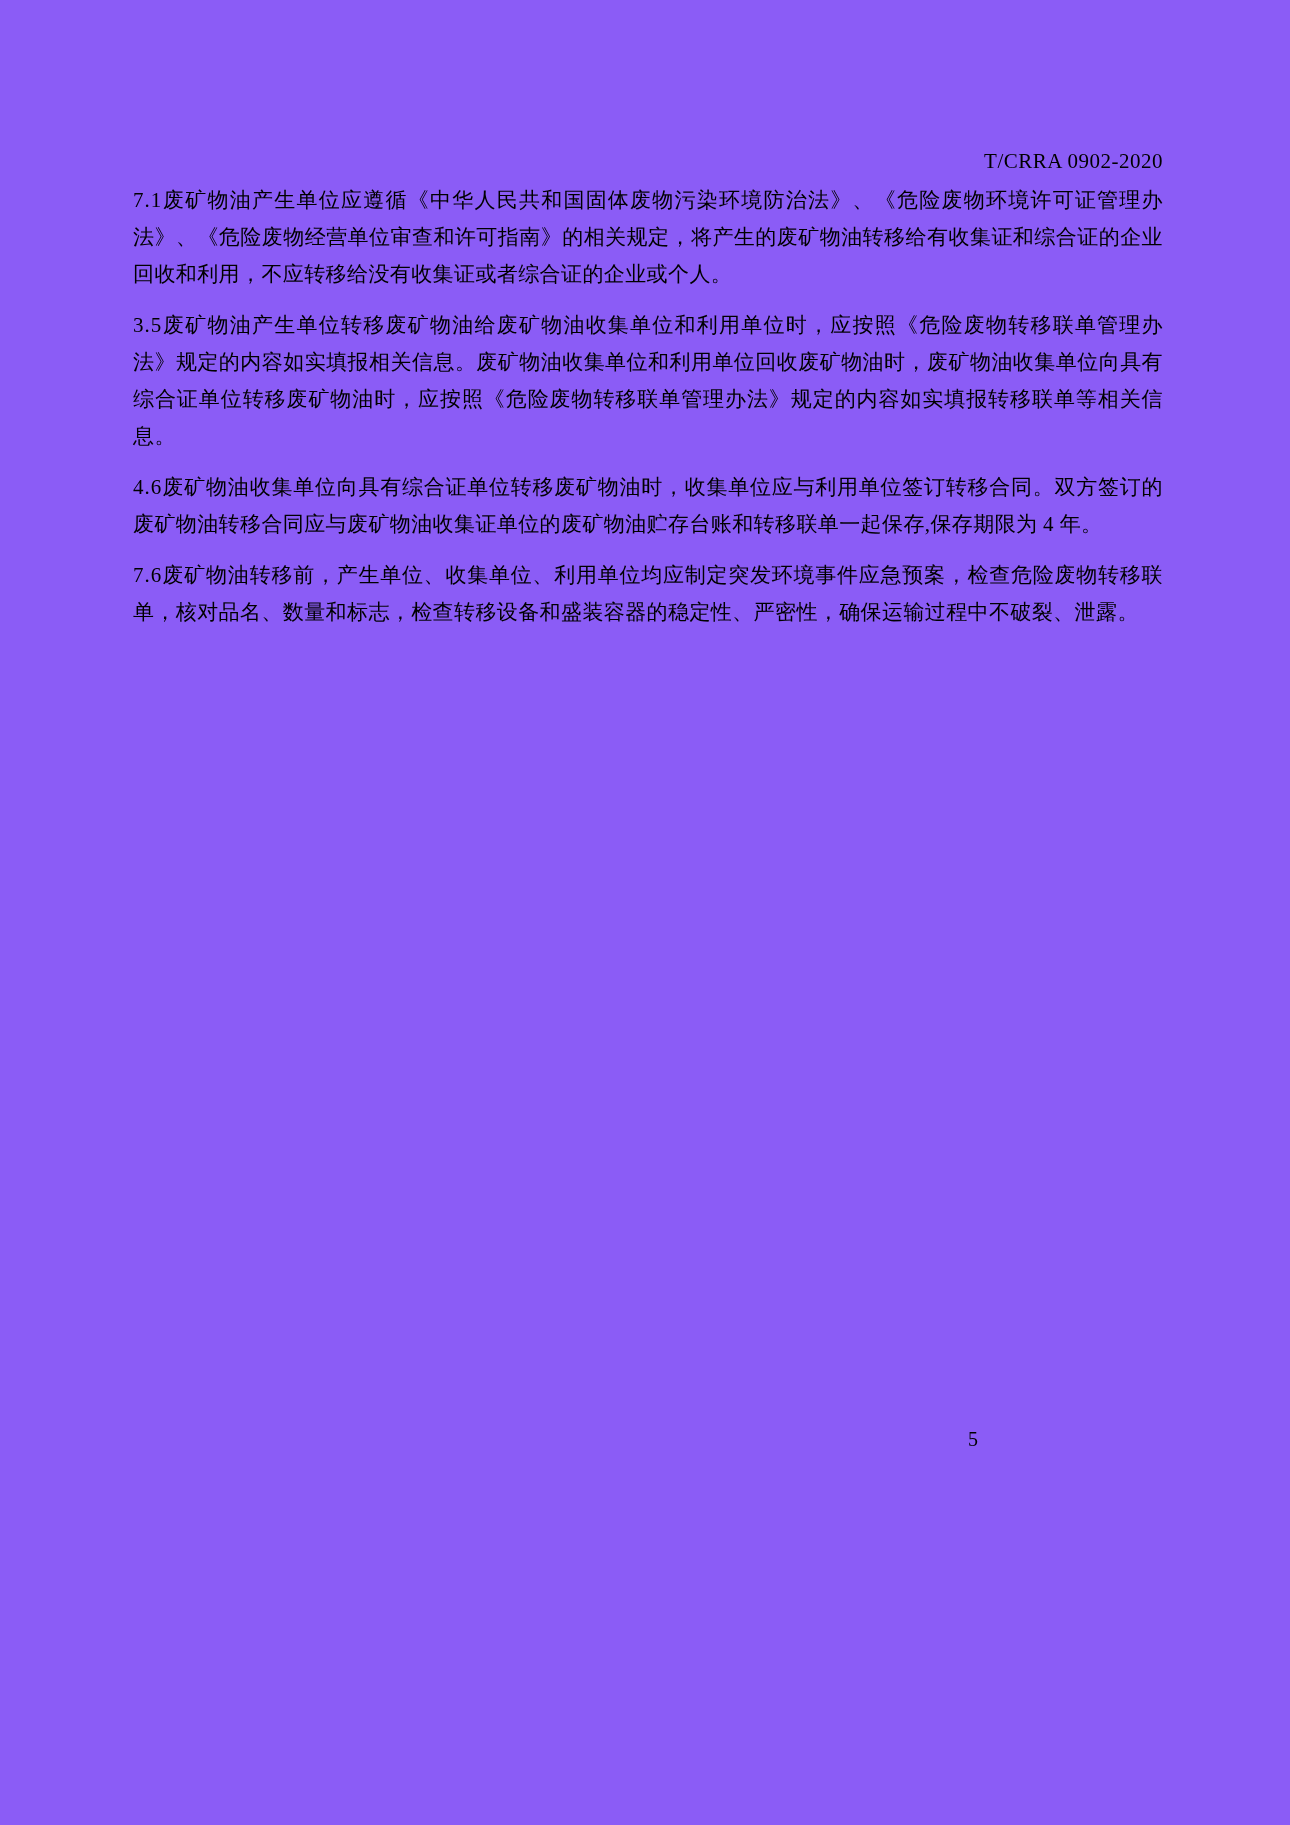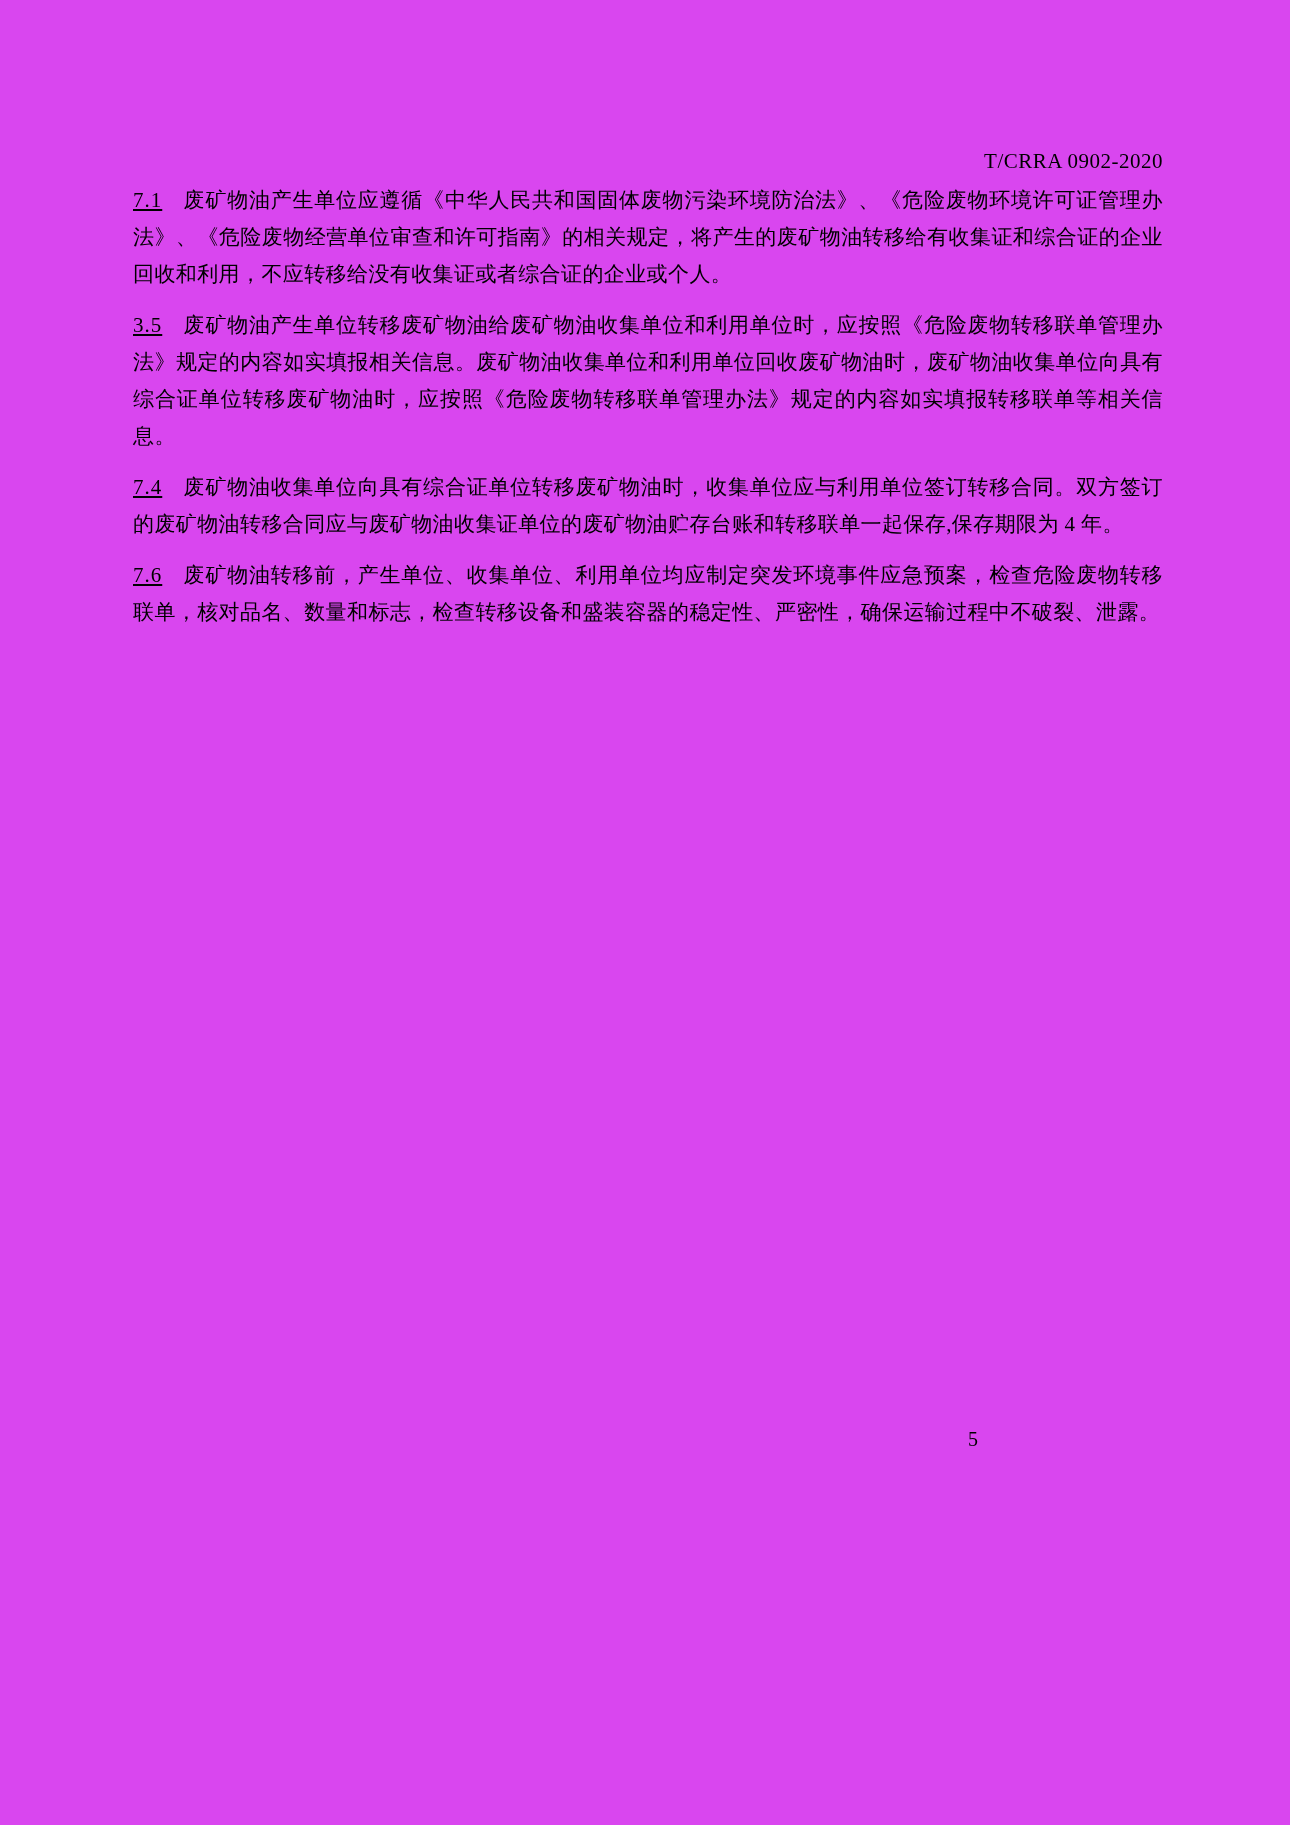--- a/index.html
+++ b/index.html
@@ -1,21 +1,21 @@
 <!DOCTYPE html>
 <html><head>
 <meta charset="utf-8">
 <style>
   * { margin: 0; padding: 0; box-sizing: border-box; }
   html, body { background: #ffffff; }
   .page {
     position: relative;
     width: 1290px;
     height: 1825px;
-    background: #d946ef;
+    background: #8b5cf6;
     color: #000000;
     font-family: "Liberation Serif", "DejaVu Serif", serif;
     overflow: hidden;
   }
   .doc-header {
     position: absolute;
     top: 149px;
     left: 133px;
     width: 1030px;
     text-align: right;
@@ -32,23 +32,21 @@
   .clause {
     font-size: 21px;
     line-height: 37px;
     text-align: justify;
     text-justify: inter-ideograph;
     margin-bottom: 14px;
     letter-spacing: 0.4px;
   }
   .clause-num {
     display: inline-block;
-    margin-right: 21px;
     letter-spacing: 1px;
-    text-decoration: underline;
   }
   .page-number {
     position: absolute;
     top: 1428px;
     left: 968px;
     font-size: 20px;
   }
 </style>
 </head>
 <body>
@@ -59,21 +57,21 @@
     <span class="doc-code">T/CRRA 0902-2020</span>
   </div>
 
   <div class="content">
 
     <p class="clause"><span class="clause-num">7.1</span><span class="clause-text">废矿物油产生单位应遵循《中华人民共和国固体废物污染环境防治法》、《危险废物环境许可证管理办法》、《危险废物经营单位审查和许可指南》的相关规定，将产生的废矿物油转移给有收集证和综合证的企业回收和利用，不应转移给没有收集证或者综合证的企业或个人。</span></p>
 
     <p class="clause"><span class="clause-num">3.5</span><span class="clause-text">废矿物油产生单位转移废矿物油给废矿物油收集单位和利用单位时，应按照《危险废物转移联单管理办法》规定的内容如实填报相关信息。废矿物油收集单位和利用单位回收废矿物油时，废矿物油收集单位向具有综合证单位转移废矿物油时，应按照《危险废物转移联单管理办法》规定的内容如实填报转移联单等相关信息。</span></p>
 
 
-    <p class="clause"><span class="clause-num">7.4</span><span class="clause-text">废矿物油收集单位向具有综合证单位转移废矿物油时，收集单位应与利用单位签订转移合同。双方签订的废矿物油转移合同应与废矿物油收集证单位的废矿物油贮存台账和转移联单一起保存,保存期限为 4 年。</span></p>
+    <p class="clause"><span class="clause-num">4.6</span><span class="clause-text">废矿物油收集单位向具有综合证单位转移废矿物油时，收集单位应与利用单位签订转移合同。双方签订的废矿物油转移合同应与废矿物油收集证单位的废矿物油贮存台账和转移联单一起保存,保存期限为 4 年。</span></p>
 
 
     <p class="clause"><span class="clause-num">7.6</span><span class="clause-text">废矿物油转移前，产生单位、收集单位、利用单位均应制定突发环境事件应急预案，检查危险废物转移联单，核对品名、数量和标志，检查转移设备和盛装容器的稳定性、严密性，确保运输过程中不破裂、泄露。</span></p>
 
   </div>
 
   <div class="page-number">5</div>
 
 </div>
 

